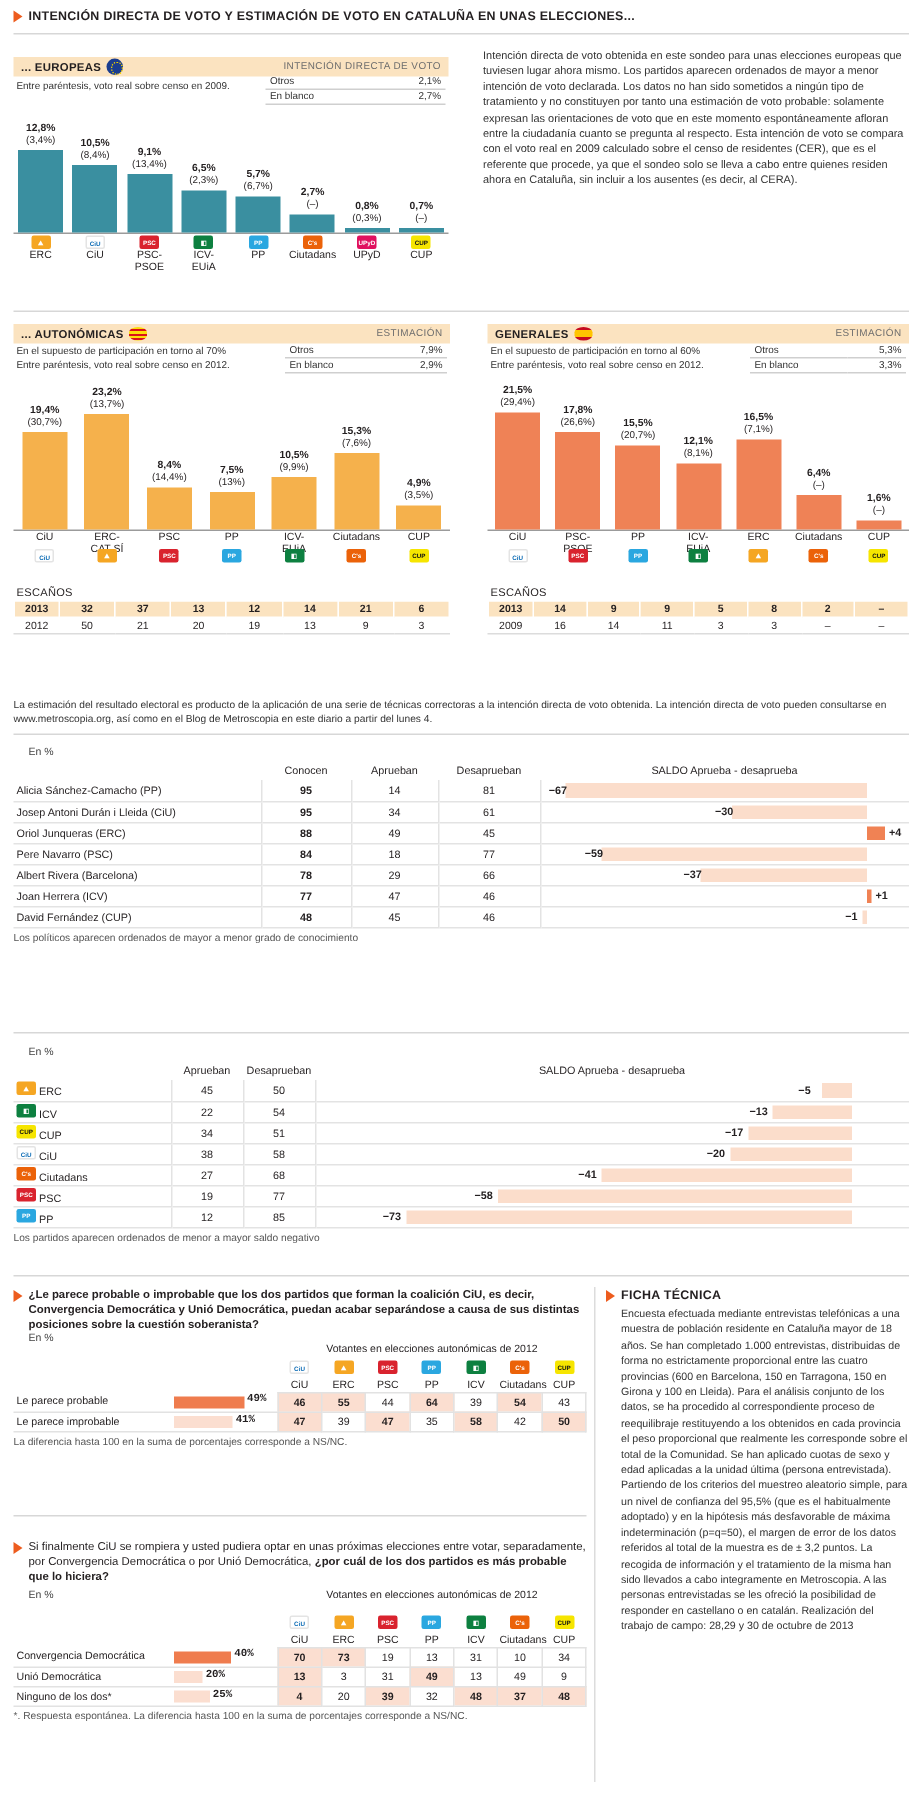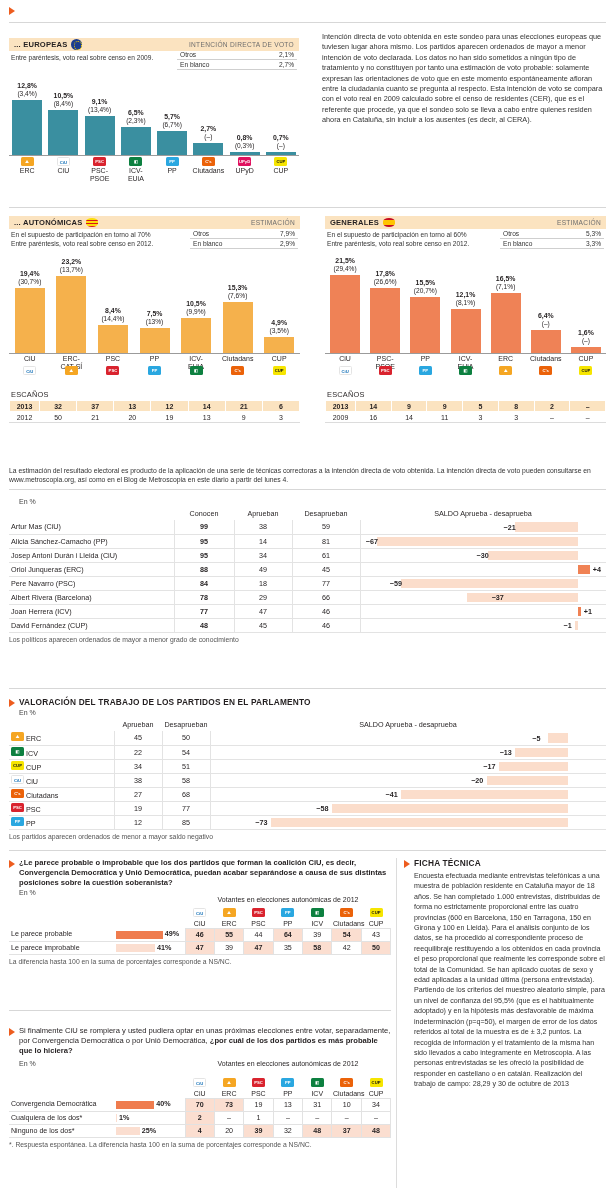--- a/index.html
+++ b/index.html
@@ -92,34 +92,35 @@
   
   table.cross { border-collapse:collapse; font-size:7.1px; table-layout:fixed; width:100%;}
   table.cross td, table.cross th { border:1px solid #e2e2e2; height:13px; text-align:center; font-weight:normal;}
   table.cross td.rowlab { text-align:left; border:none; border-bottom:1px solid #e2e2e2; padding-left:2px;}
   table.cross td.barcell { border:none; border-bottom:1px solid #e2e2e2; position:relative;}
   table.cross td.hi { background:#fbded0; font-weight:bold;}
   table.cross td.ciucol { background:#fbded0; font-weight:bold;}
   table.cross th.hdr { border:none; font-size:7px; }
   .hbar { position:absolute; left:2px; top:2.5px; height:8px; background:#ef7c4e;}
   .hbar.light { background:#fbded0; }
-  .hpct { position:absolute; top:1px; font-size:7.2px; font-weight:bold;}
+  .hpct { position:absolute; top:1px; font-size:7.2px; font-weight:bold;font-family:Liberation Mono, monospace;}
 
   .ficha-body { font-size:7.1px; line-height:10.4px; color:#333; text-align:left;}
   .vote-hdr-note { font-size:7px; text-align:center; color:#231f20;}
   .small-note { font-size:6.8px; color:#555;}
   .intro-p { font-size:7.3px; line-height:10.4px; color:#333; }
 </style>
 </head>
 <body>
 
 <div class="page">
 
   <div class="sec-head" style="position:absolute;left:9px;top:5px;width:596px;">
     <div class="tri"></div>
+    <div class="sec-title">INTENCIÓN  DIRECTA DE VOTO Y ESTIMACIÓN DE VOTO EN CATALUÑA EN UNAS ELECCIONES...</div>
   </div>
   <hr class="hr-line" style="position:absolute;left:9px;top:22px;width:597px;">
 
   <div class="panel" style="left:9px;top:38px;width:290px;">
     <div class="panel-hdr">
       <div class="lft">
         <span class="ptitle">... EUROPEAS</span>
         <span class="flag-eu"></span>
       </div>
       <span class="pright">INTENCIÓN DIRECTA DE VOTO</span>
@@ -363,30 +364,20 @@
         </colgroup>
         <tbody>
           <tr>
             <th></th>
             <th style="text-align:center">Conocen</th>
             <th style="text-align:center">Aprueban</th>
             <th style="text-align:center">Desaprueban</th>
             <th class="saldo-hd">SALDO Aprueba - desaprueba</th>
           </tr>
           <tr>
-            <td class="name">Artur Mas (CiU)</td>
-            <td class="num b">99</td>
-            <td class="num">38</td>
-            <td class="num">59</td>
-            <td class="saldo-cell">
-              <div class="sbar" style="left:62.88%;width:25.62%;"></div>
-              <div class="sval" style="left:58.28%;">−21</div>
-            </td>
-          </tr>
-          <tr>
             <td class="name">Alicia Sánchez-Camacho (PP)</td>
             <td class="num b">95</td>
             <td class="num">14</td>
             <td class="num">81</td>
             <td class="saldo-cell">
               <div class="sbar" style="left:6.76%;width:81.74%;"></div>
               <div class="sval" style="left:2.16%;text-align:center;">−67</div>
             </td>
           </tr>
           <tr>
@@ -419,21 +410,21 @@
               <div class="sval" style="left:11.92%;">−59</div>
             </td>
           </tr>
           <tr>
             <td class="name">Albert Rivera (Barcelona)</td>
             <td class="num b">78</td>
             <td class="num">29</td>
             <td class="num">66</td>
             <td class="saldo-cell">
               <div class="sbar" style="left:43.36%;width:45.14%;"></div>
-              <div class="sval" style="left:38.76%;margin-left:36px;">−37</div>
+              <div class="sval" style="left:38.76%;">−37</div>
             </td>
           </tr>
           <tr>
             <td class="name">Joan Herrera (ICV)</td>
             <td class="num b">77</td>
             <td class="num">47</td>
             <td class="num">46</td>
             <td class="saldo-cell">
               <div class="sbar pos" style="left:88.50%;width:1.22%;"></div>
               <div class="sval" style="left:90.92%;">+1</div>
@@ -450,24 +441,20 @@
             </td>
           </tr>
         </tbody>
       </table>
     <div class="foot-note">Los políticos aparecen ordenados de mayor a menor grado de conocimiento</div>
   </div>
 
   <hr class="hr-line" style="position:absolute;left:9px;top:688px;width:597px;">
 
   <div style="position:absolute;left:9px;top:697px;width:597px;">
-    <div class="sec-head">
-      <div class="tri"></div>
-      <div class="sec-title">VALORACIÓN DEL TRABAJO DE LOS PARTIDOS EN EL PARLAMENTO</div>
-    </div>
     <div class="sub-en">En %</div>
     <table class="val" id="tbl-partidos" style="margin-top:3px;">
         <colgroup>
           <col style="width:105px">
           <col style="width:48px">
           <col style="width:48px">
           <col>
         </colgroup>
         <tbody>
           <tr>
@@ -697,32 +684,32 @@
             </td>
             <td class="ciucol">70</td>
             <td class="hi">73</td>
             <td class="">19</td>
             <td class="">13</td>
             <td class="">31</td>
             <td class="">10</td>
             <td class="">34</td>
           </tr>
           <tr>
-            <td class="rowlab">Cualquiera de los dos*</td>
+            <td class="rowlab">Unió Democrática</td>
             <td class="barcell">
-              <div class="hbar light" style="width:1.0px;"></div>
-              <div class="hpct" style="left:5.0px;">1%</div>
-            </td>
-            <td class="ciucol">2</td>
-            <td class="">–</td>
-            <td class="">1</td>
-            <td class="">–</td>
-            <td class="">–</td>
-            <td class="">–</td>
-            <td class="">–</td>
+              <div class="hbar light" style="width:19.1px;"></div>
+              <div class="hpct" style="left:23.1px;">20%</div>
+            </td>
+            <td class="ciucol">13</td>
+            <td class="">3</td>
+            <td class="">31</td>
+            <td class="hi">49</td>
+            <td class="">13</td>
+            <td class="">49</td>
+            <td class="">9</td>
           </tr>
           <tr>
             <td class="rowlab">Ninguno de los dos*</td>
             <td class="barcell">
               <div class="hbar light" style="width:23.8px;"></div>
               <div class="hpct" style="left:27.8px;">25%</div>
             </td>
             <td class="ciucol">4</td>
             <td class="">20</td>
             <td class="hi">39</td>

